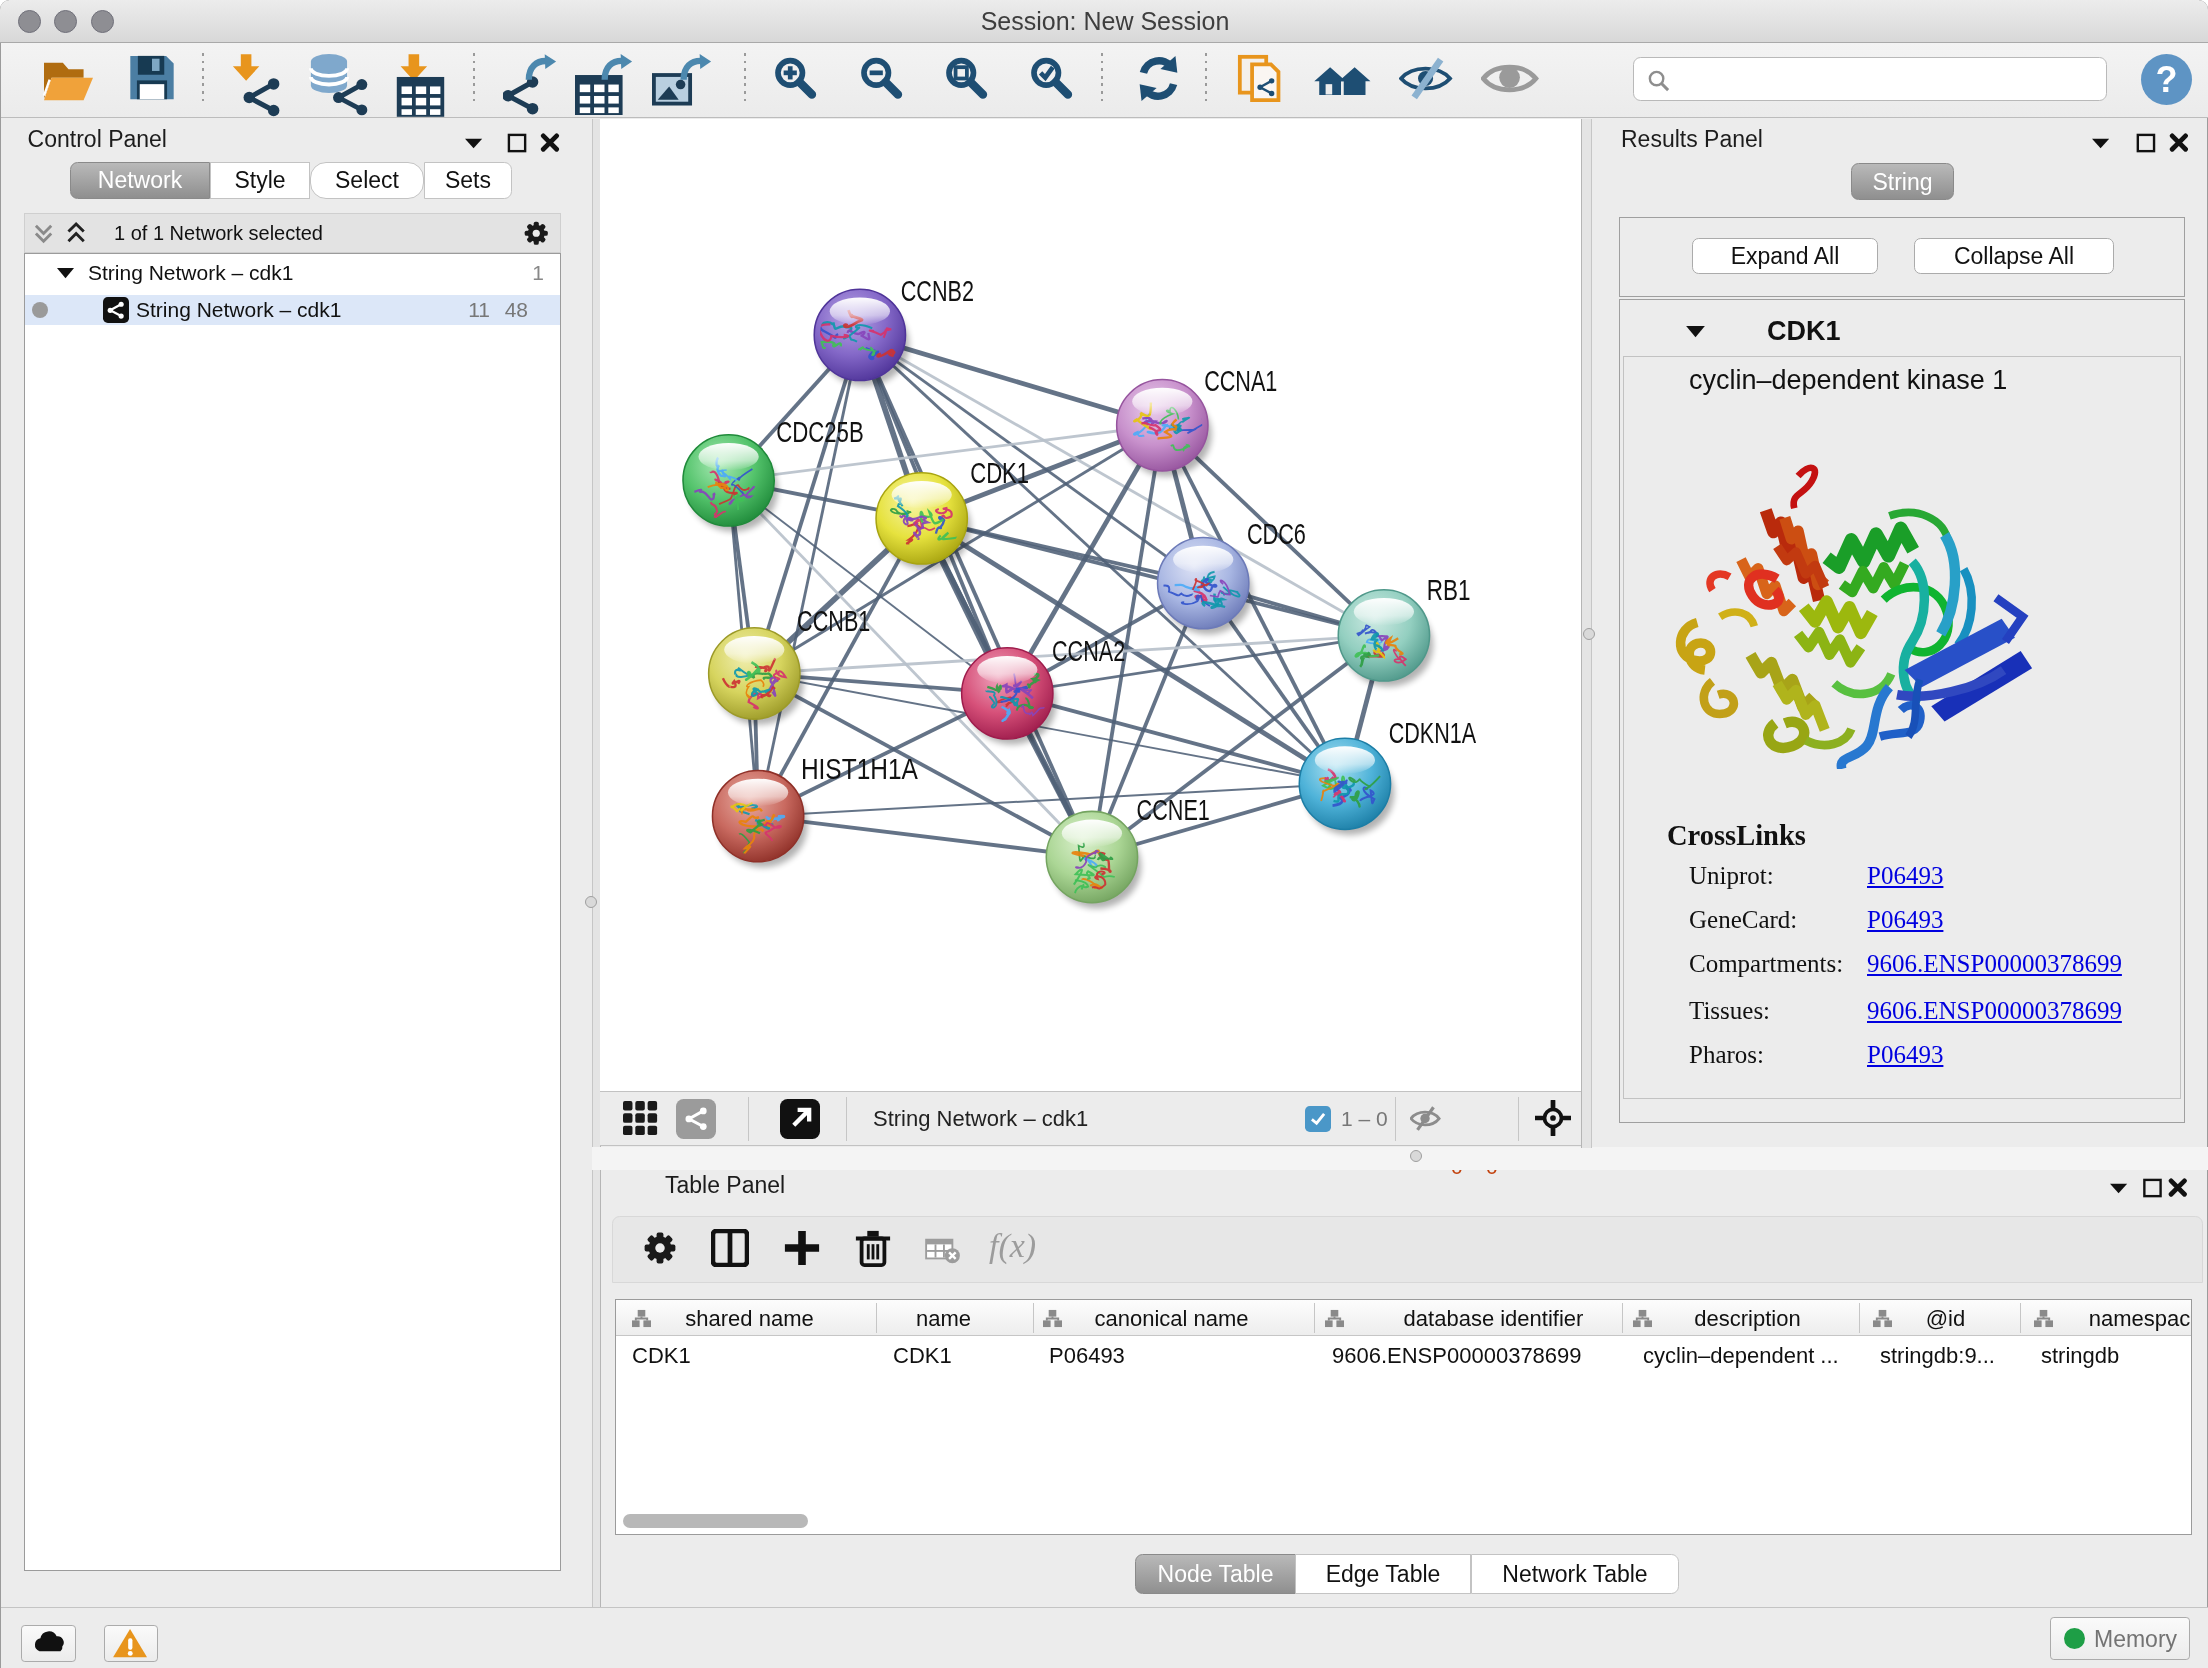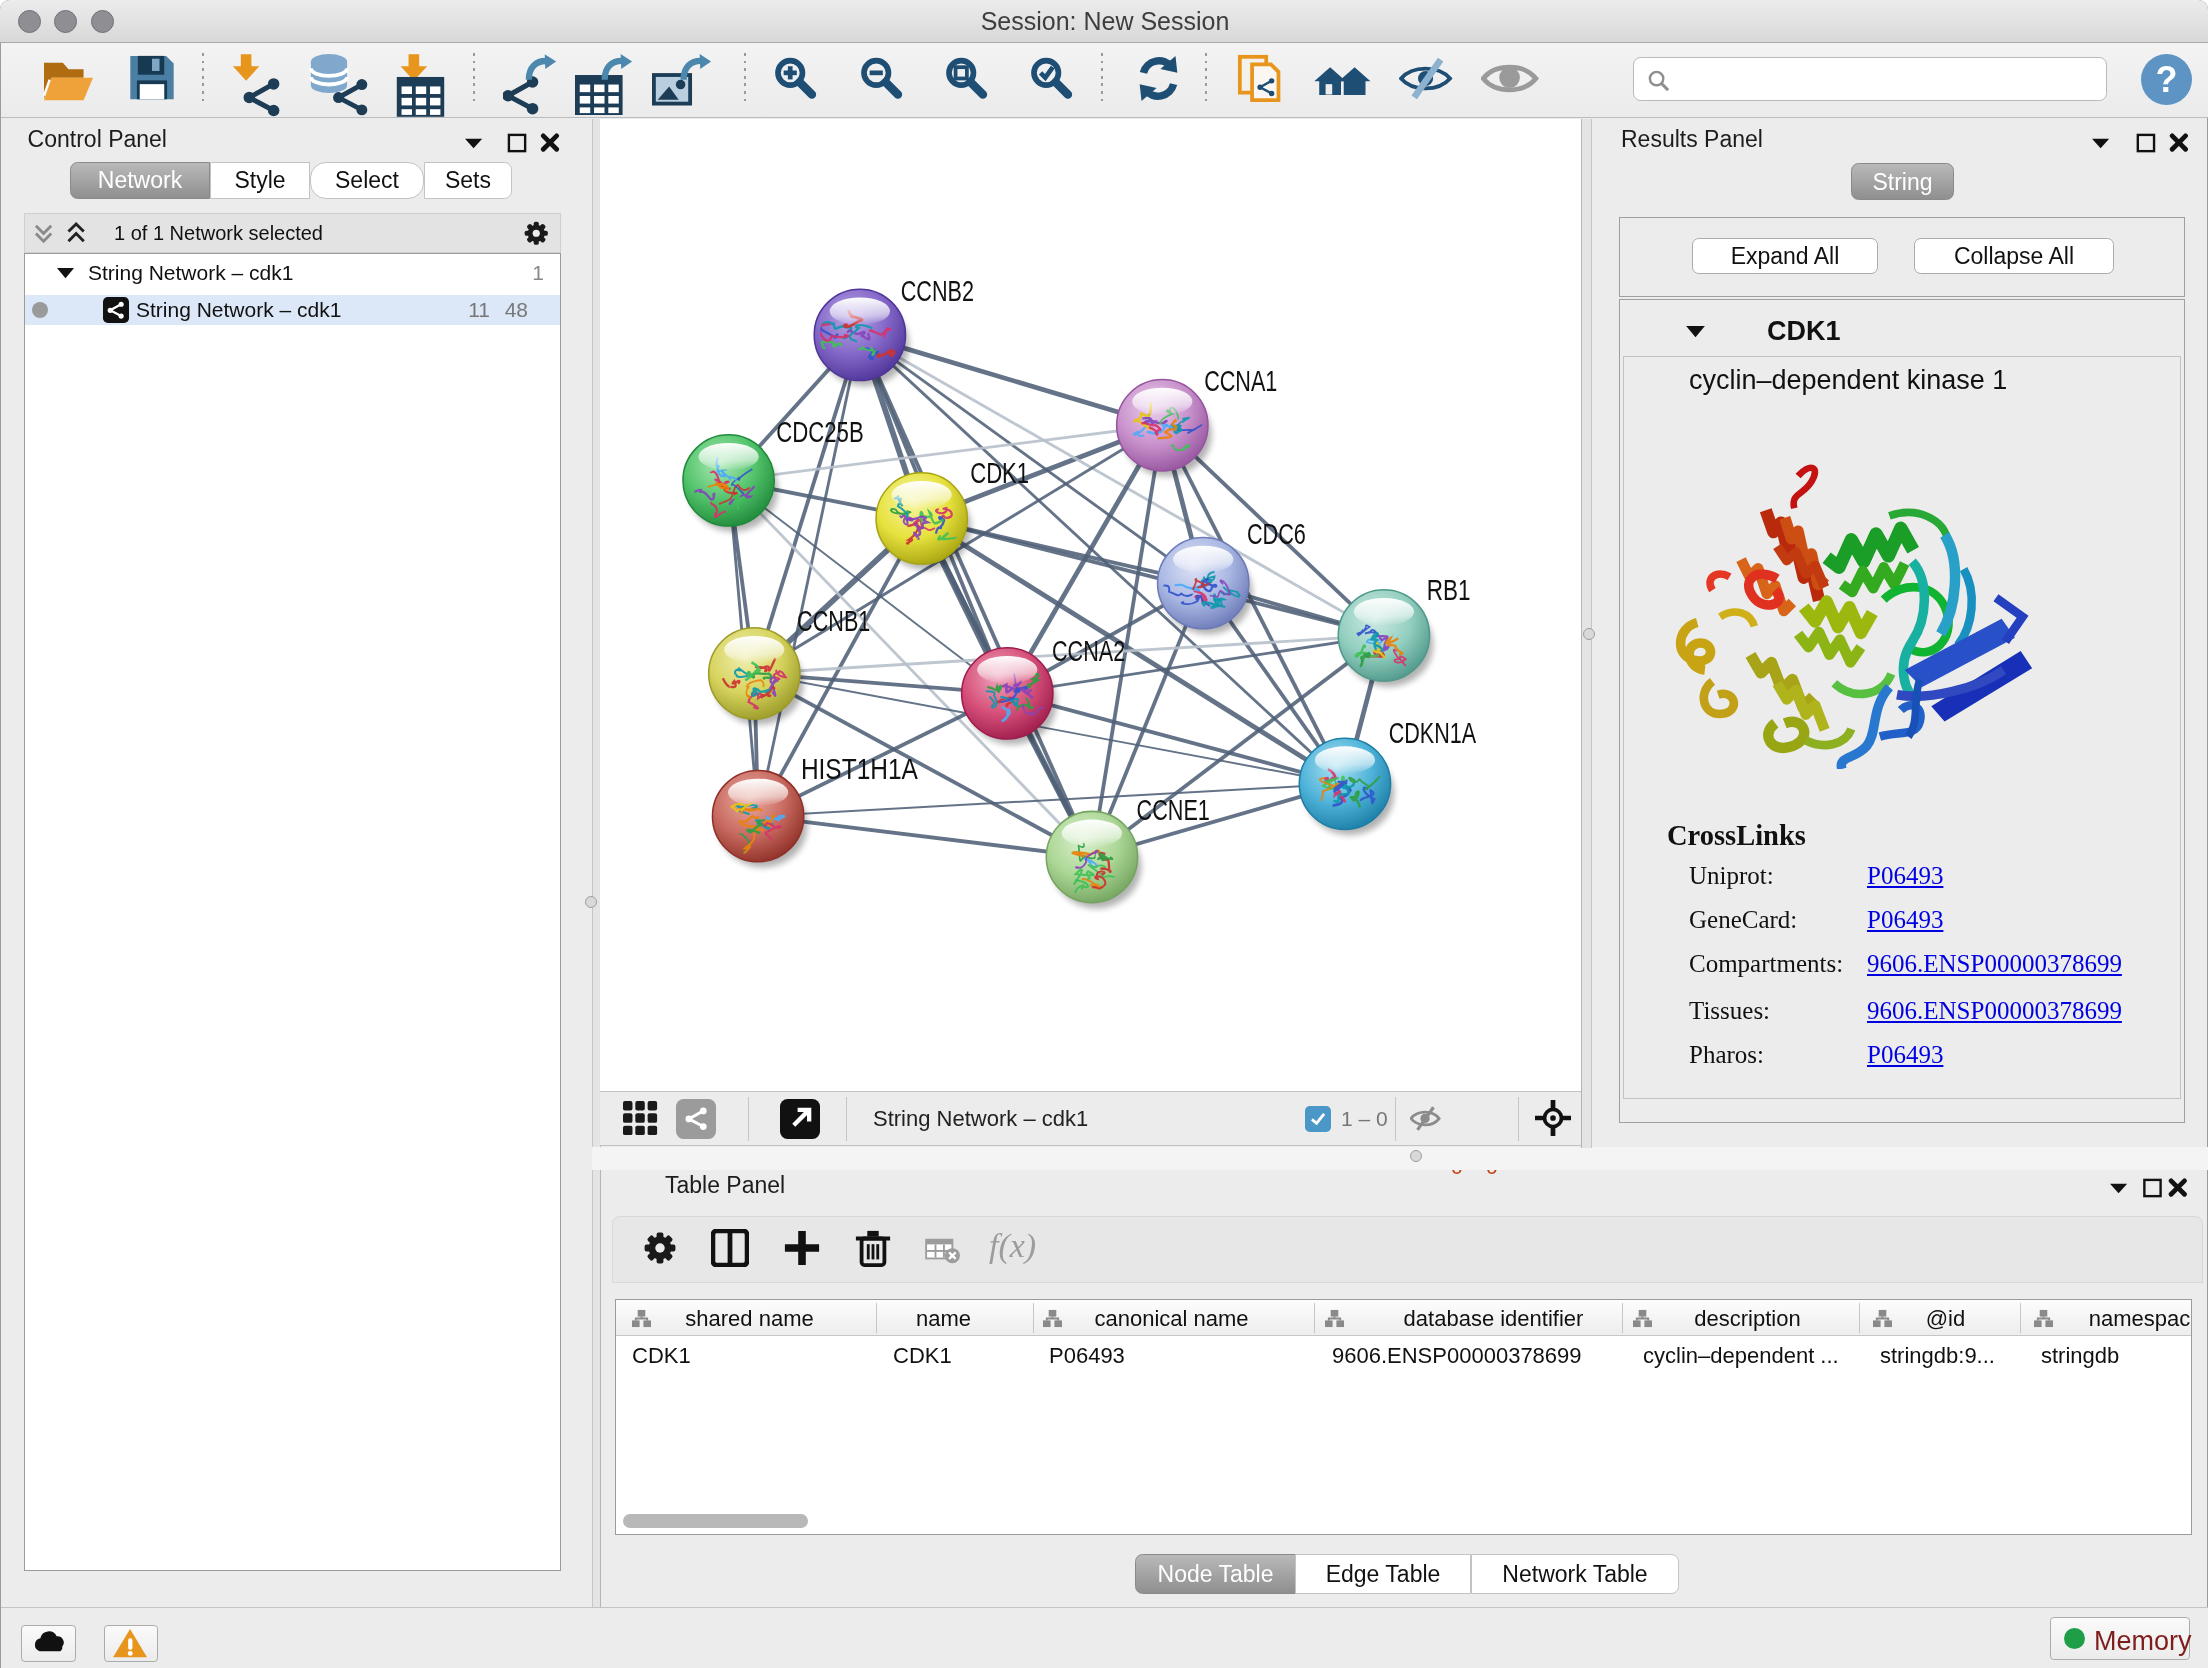--- a/index.html
+++ b/index.html
@@ -790,14 +790,14 @@
       <path d="M 12 22 A 7 7 0 0 1 13 8.5 A 9 9 0 0 1 30 6.5 A 6.5 6.5 0 0 1 36 17 A 5 5 0 0 1 34 22 Z" fill="#111"></path>
     </svg>
 <div class="abs" style="left:104px;top:1625px;width:54px;height:37px;background:linear-gradient(#fafafa,#ececec);border:1px solid #ababab;border-radius:3.8px;box-sizing:border-box;"></div>
 <svg class="abs" style="left:112px;top:1627px" width="38" height="33" viewBox="0 0 40 35">
       <path d="M 19 2 L 37 32 L 1 32 Z" fill="#e8951d"></path>
       <rect x="17" y="12" width="4.5" height="12" rx="2" fill="#fff"></rect>
       <circle cx="19.2" cy="28" r="2.6" fill="#fff"></circle>
     </svg>
 <div class="abs" style="left:2050px;top:1617px;width:140px;height:43px;background:linear-gradient(#fafafa,#ececec);border:1px solid #ababab;border-radius:3.8px;box-sizing:border-box;"></div>
 <div class="abs" style="left:2064px;top:1628px;width:21px;height:21px;border-radius:50%;background:#1e9e46;"></div>
-<div class="abs" style="left:2094px;top:1626px;font-size:27px;color:#7f1d1d;">Memory</div>
+<div class="abs" style="left:2094px;top:1626px;font-size:23px;color:#737373;">Memory</div>
 </div>
 
 </body></html>

